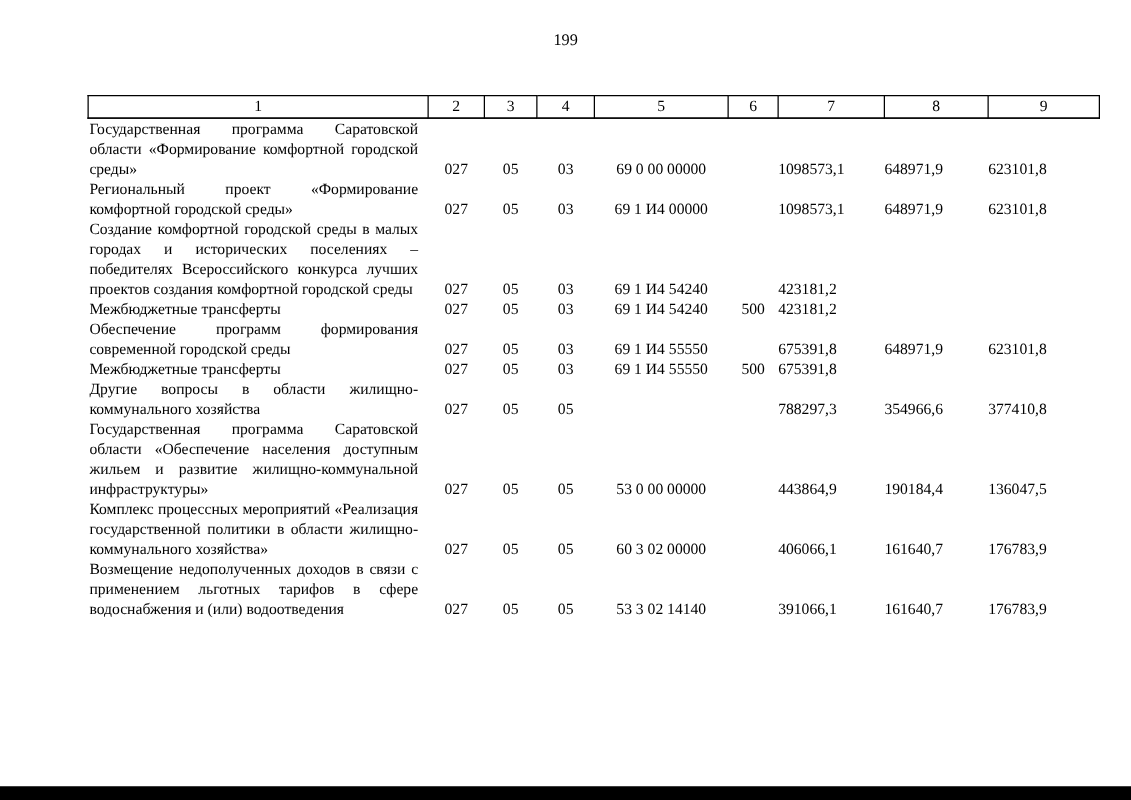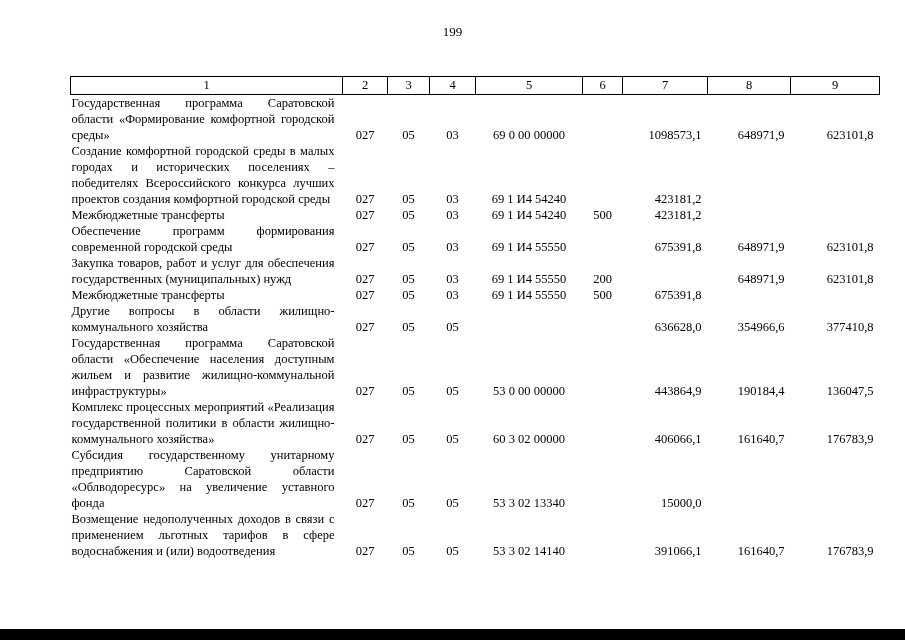--- a/index.html
+++ b/index.html
@@ -49,21 +49,21 @@
   .col-1 { width: 272px; }
   .col-2 { width: 45px; }
   .col-3 { width: 42px; }
   .col-4 { width: 46px; }
   .col-5 { width: 107px; }
   .col-6 { width: 40px; }
   .col-7 { width: 85px; }
   .col-8 { width: 83px; }
   .col-9 { width: 89px; }
   td.col-2, td.col-3, td.col-4, td.col-5, td.col-6 { text-align: center; white-space: nowrap; }
-  td.col-7, td.col-8, td.col-9 { text-align: right; padding-right: 6px; white-space: nowrap; }
+  td.col-7, td.col-8, td.col-9 { padding-right: 6px; white-space: nowrap; }
   .bottom-bar {
     position: absolute;
     left: 0; bottom: 0;
     width: 905px; height: 11px;
     background: #000000;
   }
 </style>
 </head>
 <body>
 
@@ -89,20 +89,31 @@
         <td class="col-2">027</td>
         <td class="col-3">05</td>
         <td class="col-4">03</td>
         <td class="col-5">69 0 00 00000</td>
         <td class="col-6"></td>
         <td class="col-7">1098573,1</td>
         <td class="col-8">648971,9</td>
         <td class="col-9">623101,8</td>
       </tr>
       <tr>
+        <td class="col-1">Региональный проект «Формирование комфортной городской среды»</td>
+        <td class="col-2">027</td>
+        <td class="col-3">05</td>
+        <td class="col-4">03</td>
+        <td class="col-5">69 1 И4 00000</td>
+        <td class="col-6"></td>
+        <td class="col-7">1098573,1</td>
+        <td class="col-8">648971,9</td>
+        <td class="col-9">623101,8</td>
+      </tr>
+      <tr>
         <td class="col-1">Создание комфортной городской среды в малых городах и исторических поселениях – победителях Всероссийского конкурса лучших проектов создания комфортной городской среды</td>
         <td class="col-2">027</td>
         <td class="col-3">05</td>
         <td class="col-4">03</td>
         <td class="col-5">69 1 И4 54240</td>
         <td class="col-6"></td>
         <td class="col-7">423181,2</td>
         <td class="col-8"></td>
         <td class="col-9"></td>
       </tr>
@@ -122,49 +133,38 @@
         <td class="col-2">027</td>
         <td class="col-3">05</td>
         <td class="col-4">03</td>
         <td class="col-5">69 1 И4 55550</td>
         <td class="col-6"></td>
         <td class="col-7">675391,8</td>
         <td class="col-8">648971,9</td>
         <td class="col-9">623101,8</td>
       </tr>
       <tr>
-        <td class="col-1">Закупка товаров, работ и услуг для обеспечения государственных (муниципальных) нужд</td>
-        <td class="col-2">027</td>
-        <td class="col-3">05</td>
-        <td class="col-4">03</td>
-        <td class="col-5">69 1 И4 55550</td>
-        <td class="col-6">200</td>
-        <td class="col-7"></td>
-        <td class="col-8">648971,9</td>
-        <td class="col-9">623101,8</td>
-      </tr>
-      <tr>
         <td class="col-1">Межбюджетные трансферты</td>
         <td class="col-2">027</td>
         <td class="col-3">05</td>
         <td class="col-4">03</td>
         <td class="col-5">69 1 И4 55550</td>
         <td class="col-6">500</td>
         <td class="col-7">675391,8</td>
         <td class="col-8"></td>
         <td class="col-9"></td>
       </tr>
       <tr>
         <td class="col-1">Другие вопросы в области жилищно-коммунального хозяйства</td>
         <td class="col-2">027</td>
         <td class="col-3">05</td>
         <td class="col-4">05</td>
         <td class="col-5"></td>
         <td class="col-6"></td>
-        <td class="col-7">636628,0</td>
+        <td class="col-7">788297,3</td>
         <td class="col-8">354966,6</td>
         <td class="col-9">377410,8</td>
       </tr>
       <tr>
         <td class="col-1">Государственная программа Саратовской области «Обеспечение населения доступным жильем и развитие жилищно-коммунальной инфраструктуры»</td>
         <td class="col-2">027</td>
         <td class="col-3">05</td>
         <td class="col-4">05</td>
         <td class="col-5">53 0 00 00000</td>
         <td class="col-6"></td>
@@ -177,31 +177,20 @@
         <td class="col-2">027</td>
         <td class="col-3">05</td>
         <td class="col-4">05</td>
         <td class="col-5">60 3 02 00000</td>
         <td class="col-6"></td>
         <td class="col-7">406066,1</td>
         <td class="col-8">161640,7</td>
         <td class="col-9">176783,9</td>
       </tr>
       <tr>
-        <td class="col-1">Субсидия государственному унитарному предприятию Саратовской области «Облводоресурс» на увеличение уставного фонда</td>
-        <td class="col-2">027</td>
-        <td class="col-3">05</td>
-        <td class="col-4">05</td>
-        <td class="col-5">53 3 02 13340</td>
-        <td class="col-6"></td>
-        <td class="col-7">15000,0</td>
-        <td class="col-8"></td>
-        <td class="col-9"></td>
-      </tr>
-      <tr>
         <td class="col-1">Возмещение недополученных доходов в связи с применением льготных тарифов в сфере водоснабжения и (или) водоотведения</td>
         <td class="col-2">027</td>
         <td class="col-3">05</td>
         <td class="col-4">05</td>
         <td class="col-5">53 3 02 14140</td>
         <td class="col-6"></td>
         <td class="col-7">391066,1</td>
         <td class="col-8">161640,7</td>
         <td class="col-9">176783,9</td>
       </tr>

